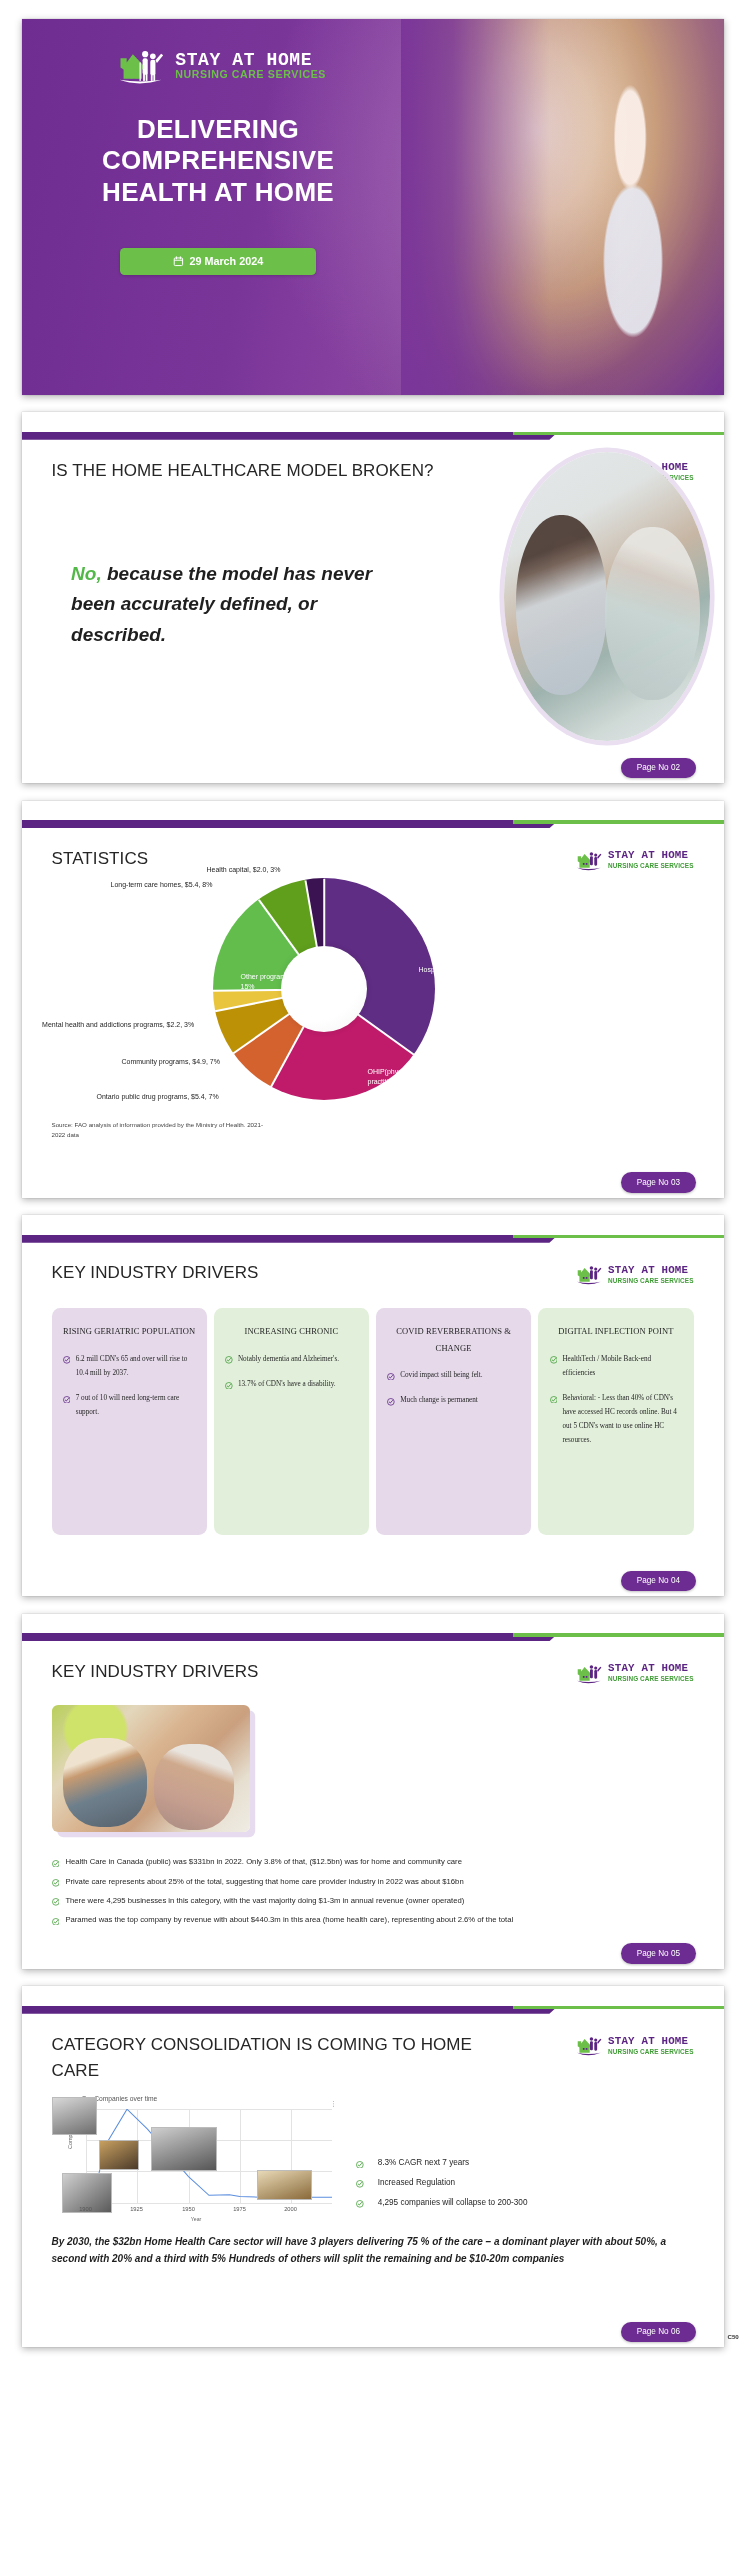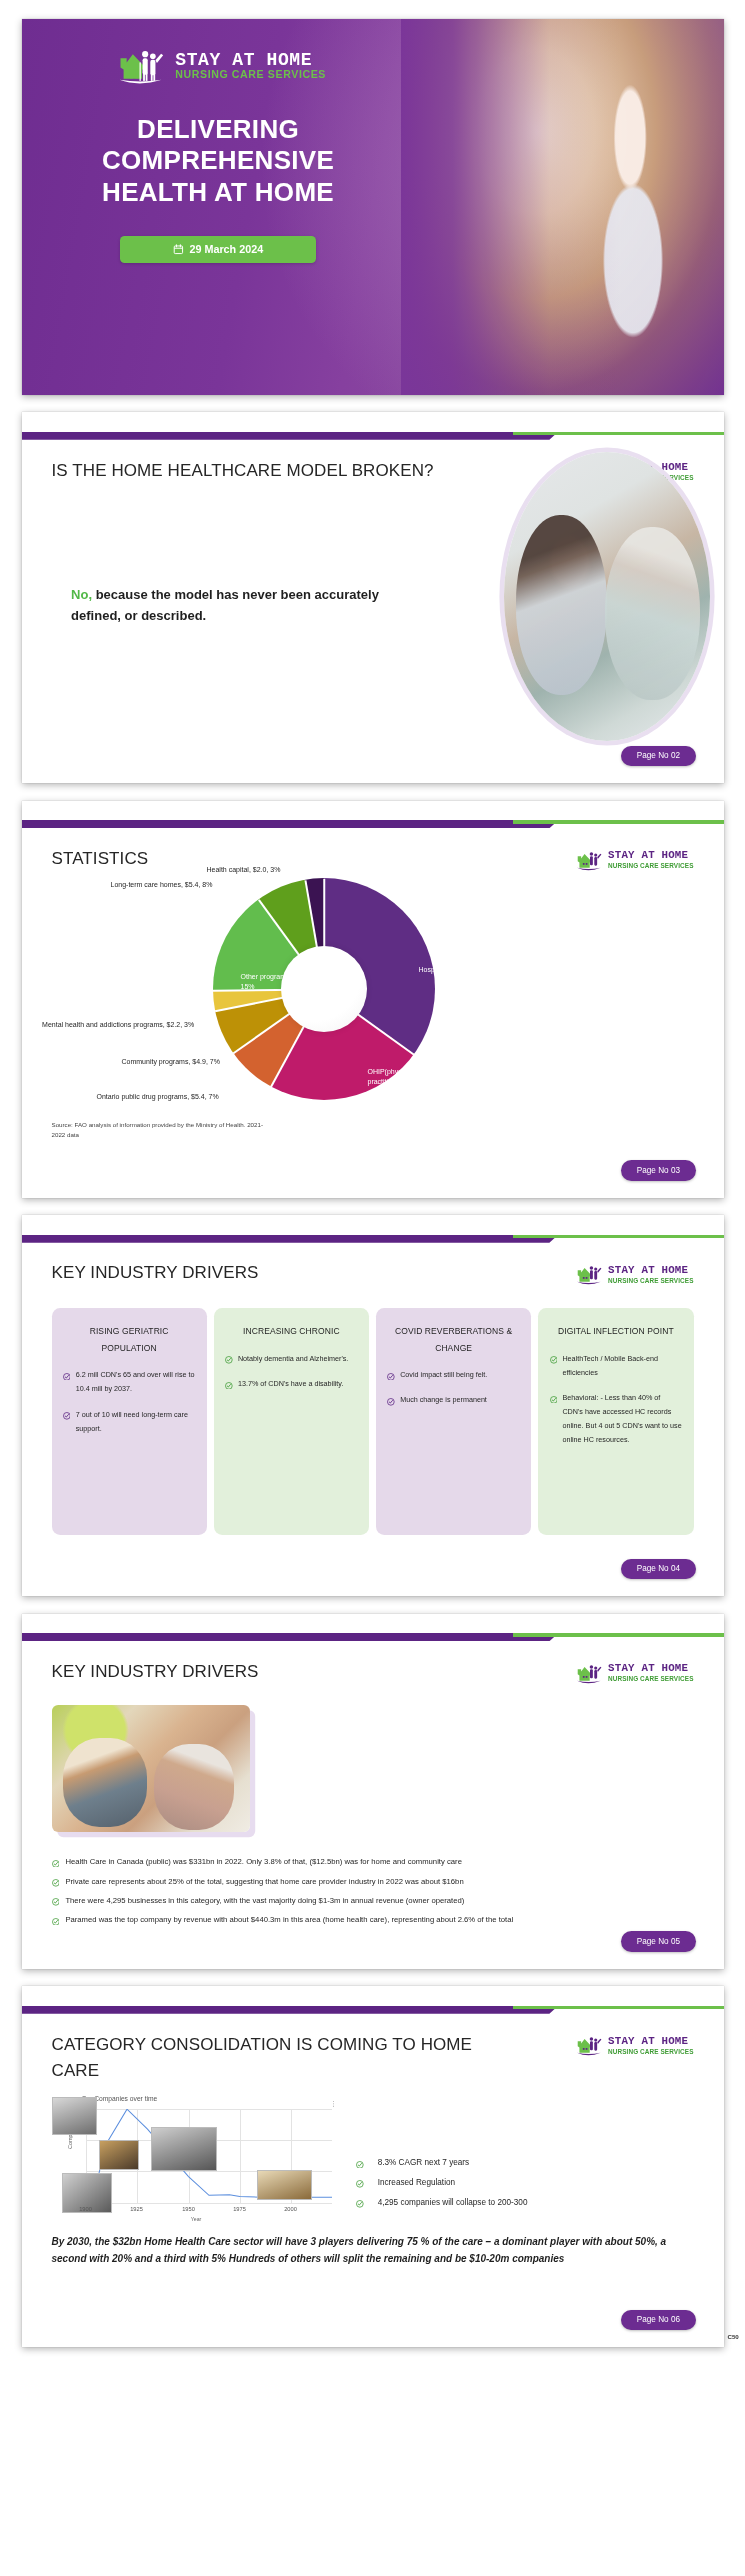--- a/index.html
+++ b/index.html
@@ -53,21 +53,21 @@
   .logo-mark { width: 58px; height: 38px; position: relative; flex: none; }
   .logo-text-wrap { text-align: left; }
   .logo-main {
     font-size: 18px; font-weight: 700; letter-spacing: 0.6px; color: #ffffff; line-height: 1.0; font-family: Liberation Mono, monospace;
   }
   .logo-sub {
     font-size: 10.6px; font-weight: 700; letter-spacing: 0.6px; color: #6cc04a; line-height: 1.05; margin-top: 1px;
   }
 
   .s1-title {
-    margin: 29px auto 0 auto;
+    margin: 29px auto 12px auto;
     font-size: 26px; font-weight: 700; color: #ffffff;
     line-height: 1.22; letter-spacing: 0.3px; width: 86%;
   }
   .date-pill {
     margin: 27px auto 0 auto;
     display: inline-flex; align-items: center; justify-content: center; gap: 5.7px;
     background: #6cc04a; color: #ffffff;
     border-radius: 4.6px;
     padding: 7.7px 0; width: 50%;
     font-size: 10.8px; font-weight: 700;
@@ -94,35 +94,35 @@
     font-size: 17px; font-weight: 400; color: #262626; line-height: 1.45;
     letter-spacing: 0.1px; max-width: 68%;
     font-stretch: condensed;
   }
   .logo-small { display: flex; align-items: center; gap: 4.1px; margin-top: 2.1px; }
   .logo-small .logo-mark { width: 32px; height: 23px; }
   .logo-small .logo-main { font-size: 10.8px; color: #5c2483; letter-spacing: 0.2px; }
   .logo-small .logo-sub  { font-size: 6.4px; color: #3f9c35; letter-spacing: 0.1px; }
 
   .page-pill {
-    position: absolute; right: 28px; bottom: 17px;
+    position: absolute; right: 28px; bottom: 5px;
     background: #6c2c91; color: #ffffff;
     font-size: 8.2px; font-weight: 400;
     padding: 5.7px 15.5px; border-radius: 11.3px;
     box-shadow: 0 1px 2.6px rgba(0,0,0,0.25);
     cursor: pointer;
   }
 
   
   .s2 { height: 371px; }
   .s2 .slide-title { line-height: 1.5; }
   .s2-body { display: flex; padding: 0 30px; position: relative; height: 242px; }
   .s2-quote {
     width: 54%; align-self: center; padding-left: 19.6px;
-    font-size: 13px; font-weight: 700; color: #1f1f1f; line-height: 1.62;
+    font-size: 19px; font-style: italic; font-weight: 700; color: #1f1f1f; line-height: 1.62;
   }
   .s2-quote .no { color: #52b848; }
   .s2-oval {
     position: absolute; right: 13.4px; top: -32px;
     width: 206px; height: 289px; border-radius: 50%;
     background:
       radial-gradient(ellipse at 32% 38%, #f6ded0 0 9%, rgba(246,222,208,0) 11%),
       linear-gradient(150deg, #e6e8ea 0%, #dfe3e2 26%, #c7b6a4 47%, #9fb3ae 64%, #cfd9d6 82%, #e9ecef 100%);
     box-shadow: 0 0 0 4.6px #e9dff0;
     overflow: hidden;
@@ -158,21 +158,21 @@
   .sep { position:absolute; left:50%; top:50%; width: 111px; height: 1.5px; background:#fff; transform-origin: 0 50%; }
 
   .lbl { position: absolute; font-size: 7px; color: #1f1f1f; line-height: 1.45; }
   .lbl.inside { color: #ffffff; }
   .src-note {
     position:absolute; left: 30px; bottom: 3.1px; font-size: 6.2px; color:#444; line-height:1.55; width: 222px;
   }
 
   
   .s4 { height: 381px; }
-  .cards { display: flex; gap: 7px; padding: 21.6px 30px 0 30px; }
+  .cards { display: flex; gap: 7px; padding: 21.6px 30px 0 30px; font-family: Liberation Serif, serif; }
   .card {
     flex: 1; border-radius: 8.2px; padding: 15.5px 11.3px 13.4px 11.3px; min-height: 227px;
   }
   .card.purple { background: #e5d9ea; }
   .card.green  { background: #e2f0db; }
   .card-title {
     text-align: center; font-size: 8.5px; color: #1f1f1f; line-height: 1.9;
     letter-spacing: 0.1px; margin-bottom: 12.4px;
   }
   .card ul { list-style: none; }

